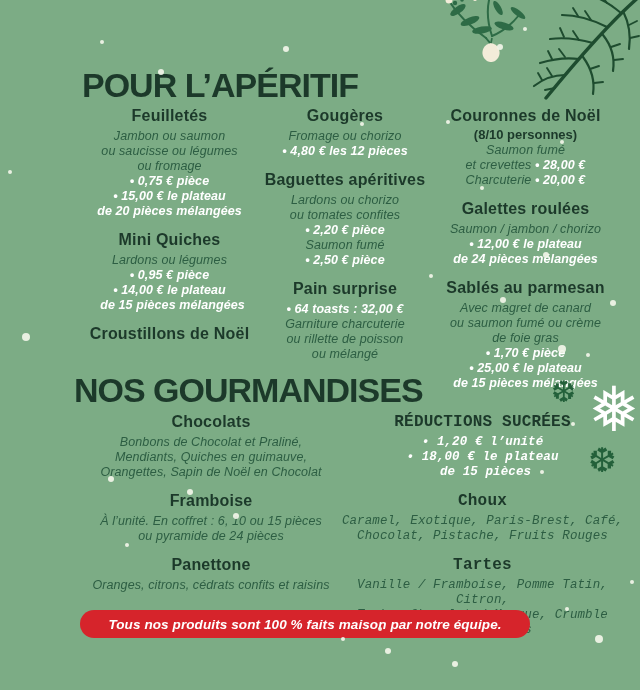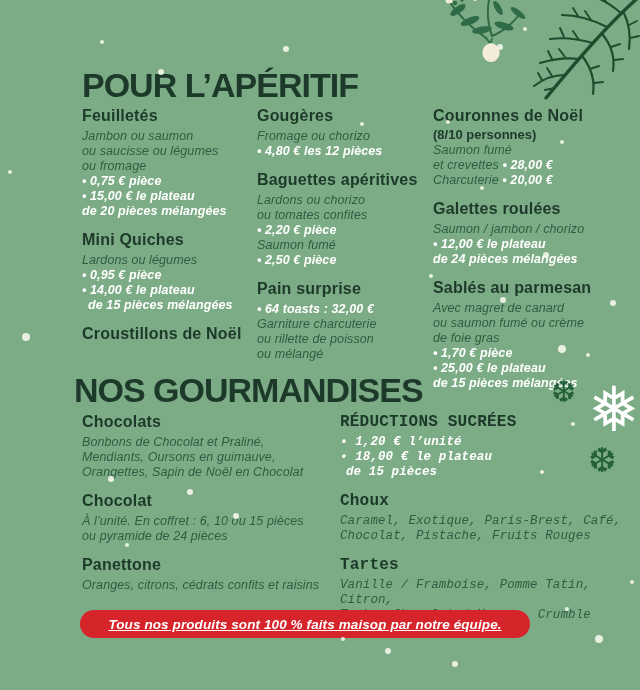--- a/index.html
+++ b/index.html
@@ -8,21 +8,21 @@
     background:#7cac85;
     font-family:"Liberation Sans", sans-serif;
   }
   .section-title{
     position:absolute; margin:0;
     font-size:34px; font-weight:bold; letter-spacing:-1px;
     color:#1c392a; white-space:nowrap;text-align:center;
   }
   #title-aperitif{left:82px; top:66px;}
   #title-gourmandises{left:74px; top:371px;}
-  .cols{position:absolute; display:flex;}
+  .cols{position:absolute; display:flex;text-align:center;}
   #cols-aperitif{left:82px; top:107px; width:540px;}
   #cols-aperitif .col:nth-child(1){width:175px;}
   #cols-aperitif .col:nth-child(2){width:176px;}
   #cols-aperitif .col:nth-child(3){width:185px;}
   #cols-gourmandises{left:82px; top:413px; width:545px;}
   #cols-gourmandises .col:nth-child(1){width:258px;}
   #cols-gourmandises .col:nth-child(2){width:285px;font-family:Liberation Mono, monospace;}
   .item{margin:0 0 12px 0;}
   .item-name{
     margin:0 0 4px 0; font-size:16px; line-height:18px;
@@ -34,21 +34,21 @@
   }
   .line{margin:0; font-size:12.5px; line-height:15px; font-style:italic; letter-spacing:0.1px;}
   .line.indent{padding-left:6px;}
   .desc{color:#2d5e43;}
   .price{color:#ffffff; font-weight:bold;}
   .banner{
     position:absolute; left:80px; top:610px; width:450px; height:28px;
     background:#d6242b; border-radius:15px;
     display:flex; align-items:center; justify-content:center;
     color:#ffffff; font-weight:bold; font-style:italic; font-size:13.5px;
-    white-space:nowrap; letter-spacing:0.1px;text-decoration:underline;
+    white-space:nowrap; letter-spacing:0.1px;
   }
   .flake{position:absolute; line-height:1; font-family:"DejaVu Sans", sans-serif; user-select:none;}
   .dot{position:absolute; background:#f2f5e9; border-radius:50%; opacity:0.92;}
   .deco{position:absolute;}
 </style>
 </head>
 <body>
 
 <div class="poster">
 
@@ -184,25 +184,25 @@
       </div>
     </div>
 
   <h1 class="section-title" id="title-gourmandises">NOS GOURMANDISES</h1>
 
   <div class="cols" id="cols-gourmandises">
       <div class="col">
         <div class="item">
           <h3 class="item-name">Chocolats</h3>
           <p class="line"><span class="desc">Bonbons de Chocolat et Praliné,</span></p>
-          <p class="line"><span class="desc">Mendiants, Oursons en guimauve,</span></p>
+          <p class="line"><span class="desc">Mendiants, Quiches en guimauve,</span></p>
           <p class="line"><span class="desc">Orangettes, Sapin de Noël en Chocolat</span></p>
         </div>
         <div class="item">
-          <h3 class="item-name">Chocolat</h3>
+          <h3 class="item-name">Framboise</h3>
           <p class="line"><span class="desc">À l’unité. En coffret : 6, 10 ou 15 pièces</span></p>
           <p class="line"><span class="desc">ou pyramide de 24 pièces</span></p>
         </div>
         <div class="item">
           <h3 class="item-name">Panettone</h3>
           <p class="line"><span class="desc">Oranges, citrons, cédrats confits et raisins</span></p>
         </div>
       </div>
       <div class="col">
         <div class="item">

